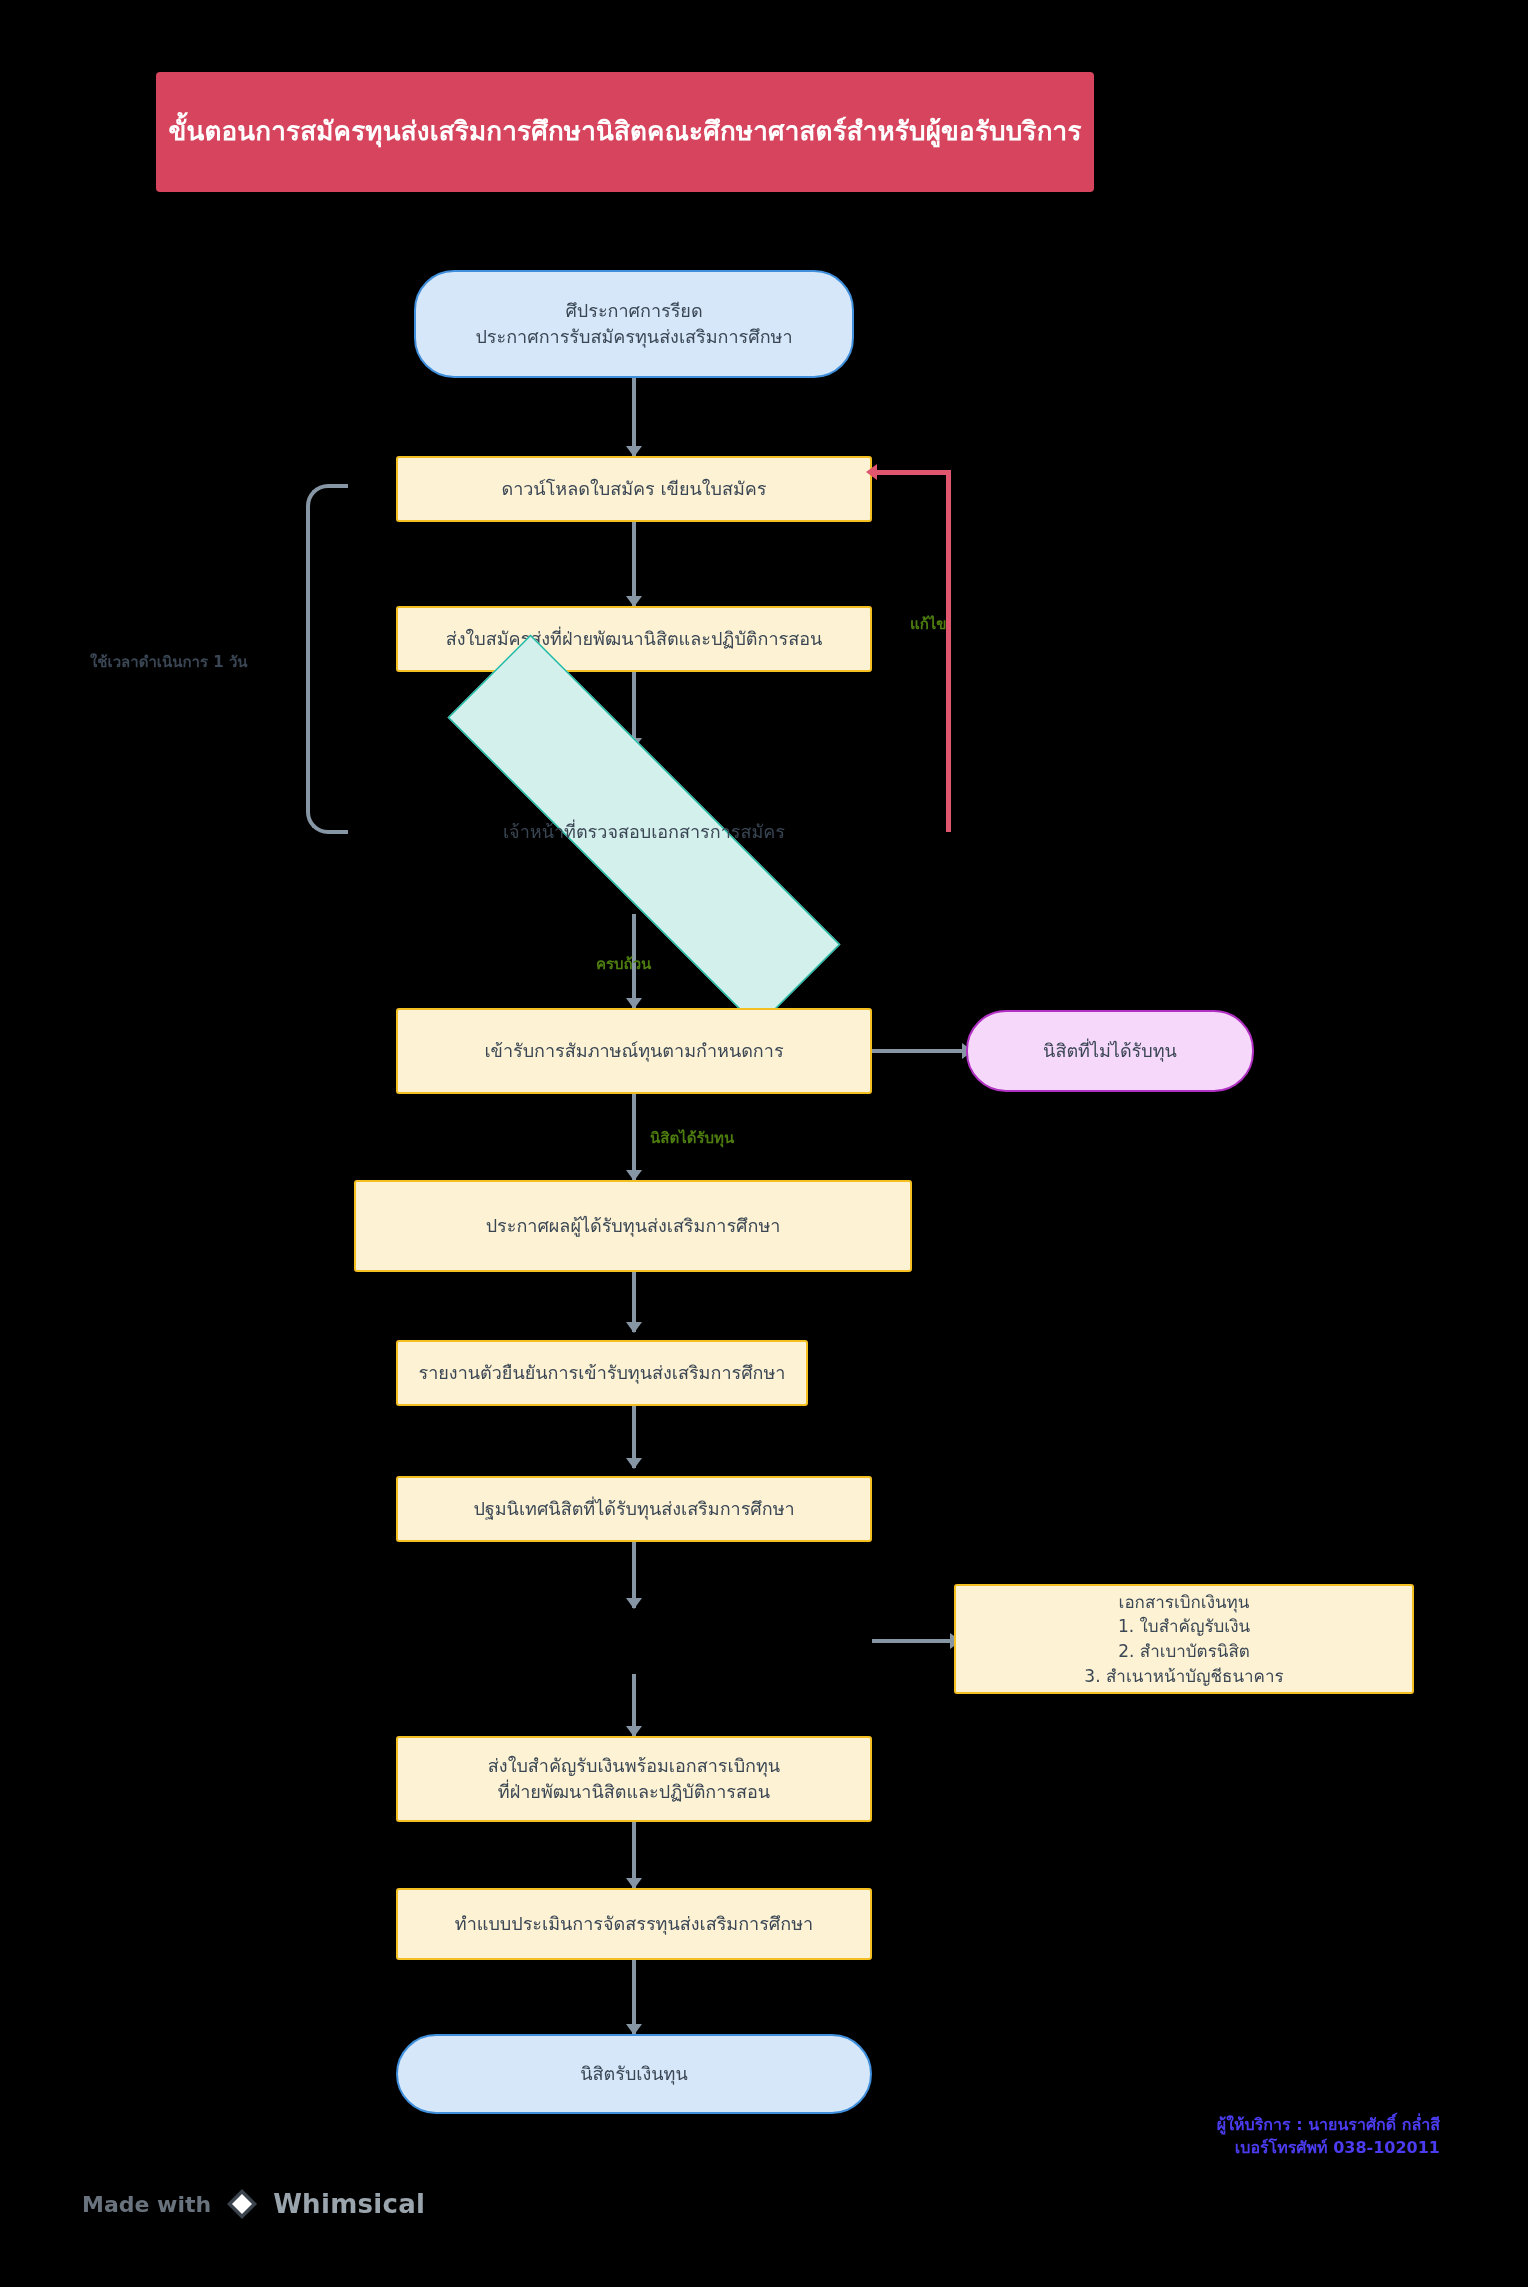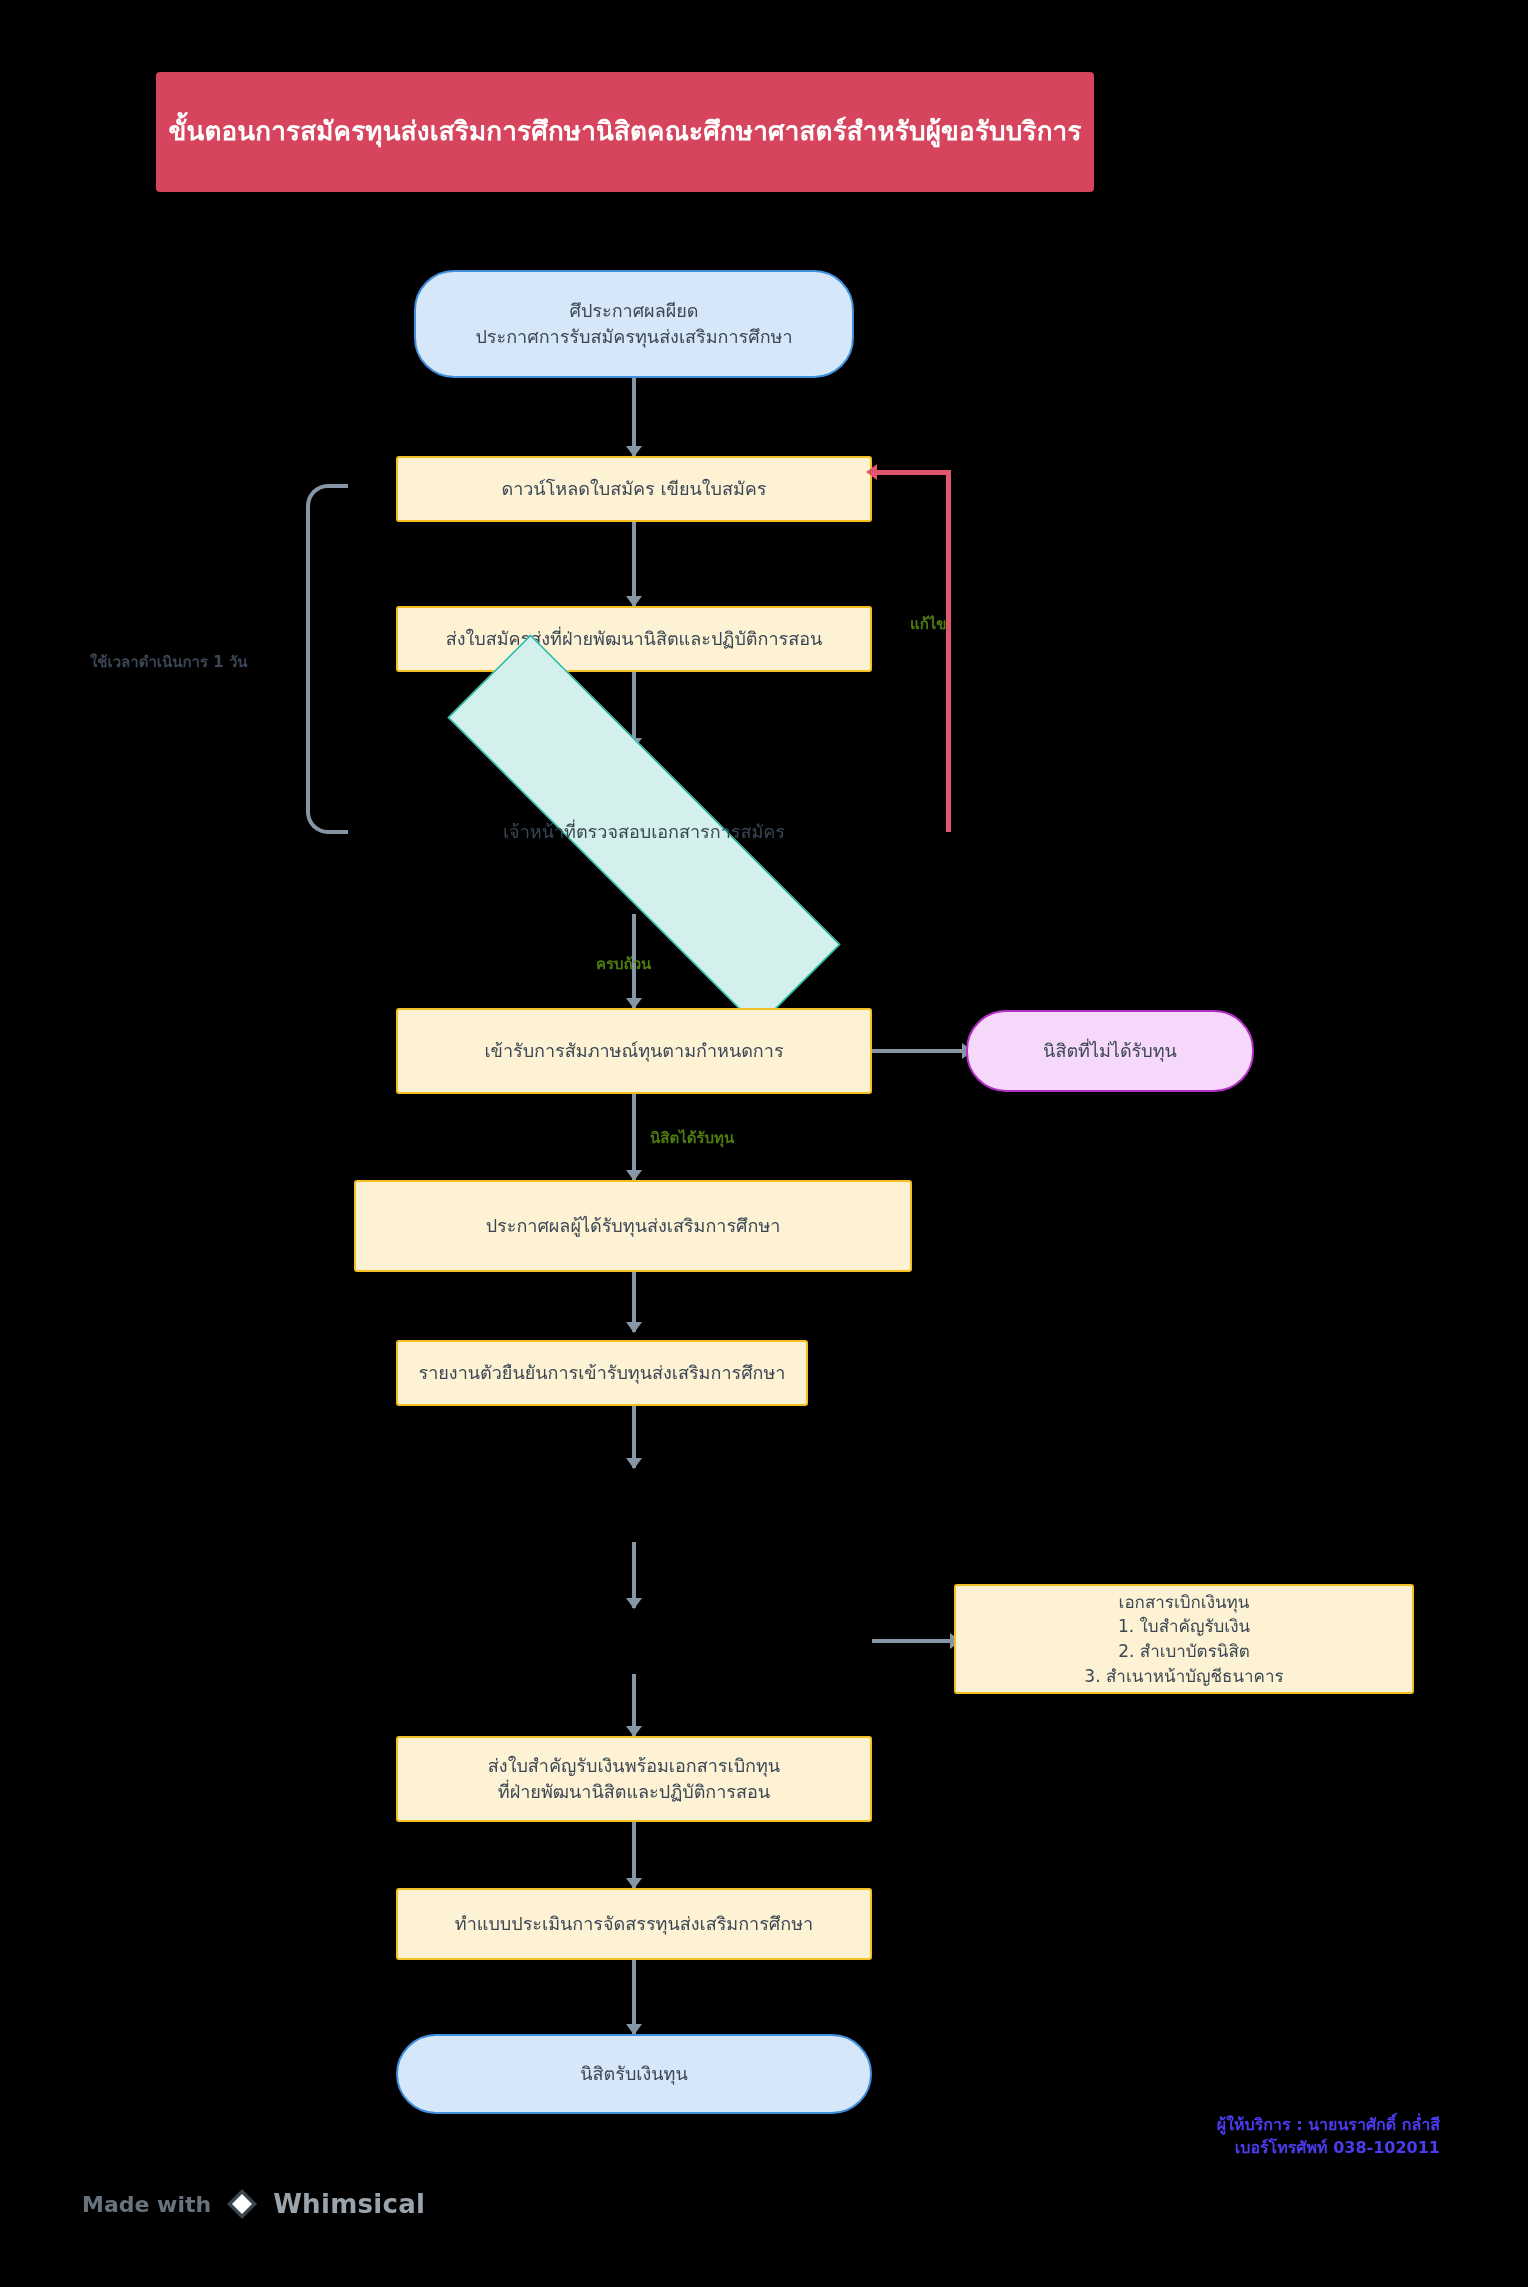--- a/index.html
+++ b/index.html
@@ -199,21 +199,21 @@
 </head>
 <body>
 
 <div id="canvas">
 
   <div class="title-banner">
     <span class="title-text">ขั้นตอนการสมัครทุนส่งเสริมการศึกษานิสิตคณะศึกษาศาสตร์สำหรับผู้ขอรับบริการ</span>
   </div>
 
   <div class="node node-terminator" style="left:414px; top:270px; width:440px; height:108px; flex-direction:column;">
-    <span>ศึประกาศผลผียด</span>
+    <span>ศึประกาศการรียด</span>
     <span>ประกาศการรับสมัครทุนส่งเสริมการศึกษา</span>
   </div>
 
   <div class="conn conn-v" style="left:632px; top:378px; height:78px;"></div>
   <div class="arrow-down" style="left:626px; top:446px;"></div>
 
   <div class="node node-process" style="left:396px; top:456px; width:476px; height:66px;">
     <span>ดาวน์โหลดใบสมัคร เขียนใบสมัคร</span>
   </div>
 
@@ -266,20 +266,23 @@
   <div class="conn conn-v" style="left:632px; top:1272px; height:60px;"></div>
   <div class="arrow-down" style="left:626px; top:1322px;"></div>
 
   <div class="node node-process" style="left:396px; top:1340px; width:412px; height:66px;">
     <span>รายงานตัวยืนยันการเข้ารับทุนส่งเสริมการศึกษา</span>
   </div>
 
   <div class="conn conn-v" style="left:632px; top:1406px; height:62px;"></div>
   <div class="arrow-down" style="left:626px; top:1458px;"></div>
 
+  <div class="node node-process" style="left:396px; top:1476px; width:476px; height:66px;">
+    <span>ปฐมนิเทศนิสิตที่ได้รับทุนส่งเสริมการศึกษา</span>
+  </div>
 
   <div class="conn conn-v" style="left:632px; top:1542px; height:66px;"></div>
   <div class="arrow-down" style="left:626px; top:1598px;"></div>
 
 
   <div class="conn conn-h" style="left:872px; top:1639px; width:82px;"></div>
   <div class="arrow-right" style="left:950px; top:1633px;"></div>
 
   <div class="node node-note" style="left:954px; top:1584px; width:460px; height:110px; flex-direction:column;">
     <span>เอกสารเบิกเงินทุน</span>

